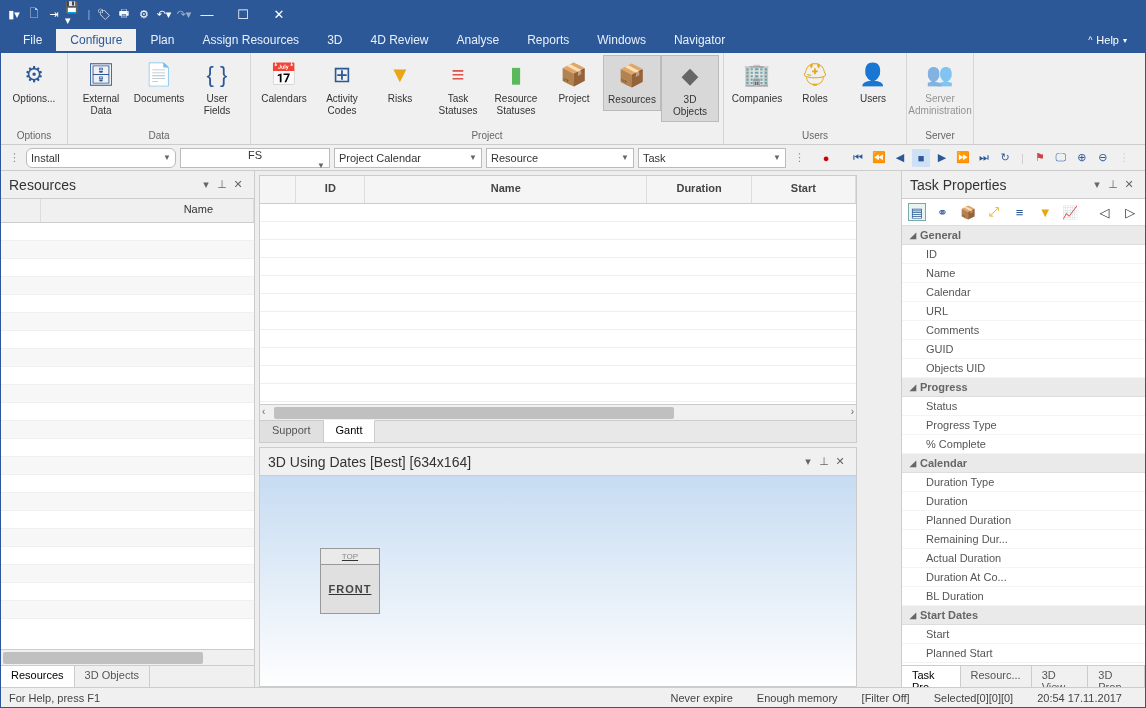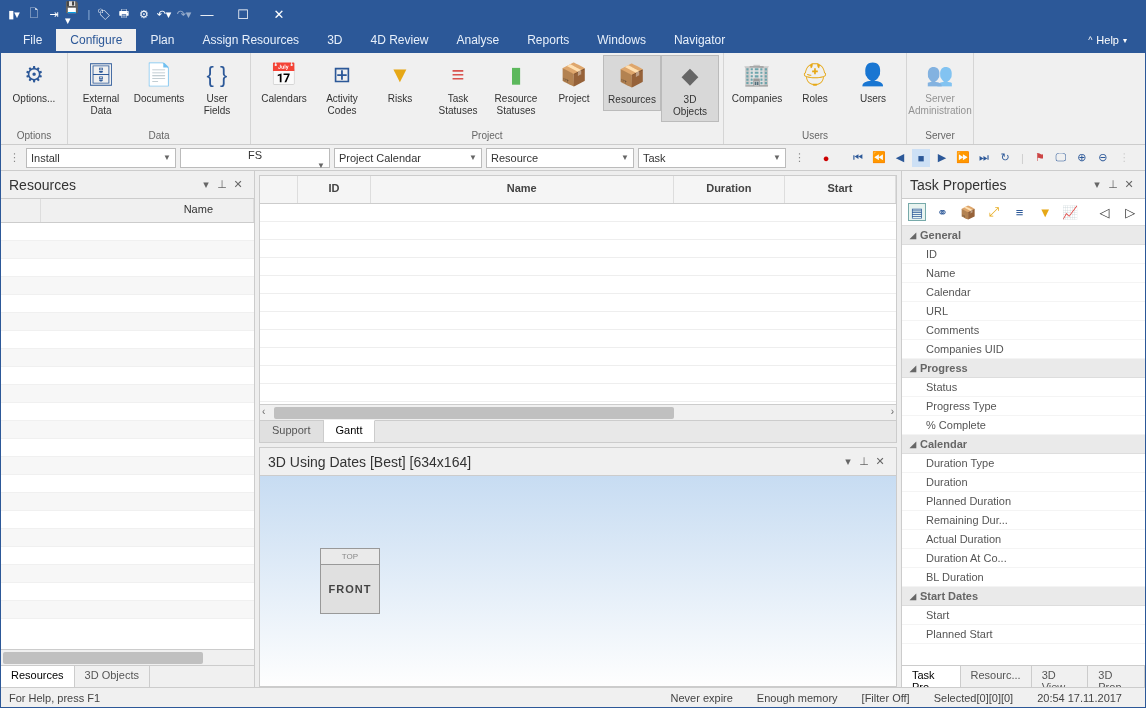--- a/index.html
+++ b/index.html
@@ -41,25 +41,25 @@
 .task-grid-wrap { background: #fff; border: 1px solid #ccc; flex: 0 0 268px; display: flex; flex-direction: column; min-height: 0; margin-right: 4px; }
 .task-grid-header { display: flex; background: #f5f5f5; border-bottom: 1px solid #ccc; height: 28px; }
 .task-grid-header .cell { border-right: 1px solid #ddd; padding: 6px 8px; text-align: center; font-size: 11px; font-weight: 600; color: #444; }
 .task-grid-body { flex: 1; overflow: auto; position: relative; }
 .hscroll { height: 16px; background: #f0f0f0; border-top: 1px solid #ccc; position: relative; }
 .hscroll .thumb { position: absolute; height: 12px; top: 2px; background: #c0c0c0; border-radius: 2px; }
 .sg-tabs { display: flex; background: #e8e8e8; height: 22px; border-top: 1px solid #ccc; }
 .sg-tab { padding: 3px 12px; font-size: 11px; cursor: pointer; border-right: 1px solid #ccc; background: #e0e0e0; color: #555; }
 .sg-tab.active { background: #fff; border-top: 1px solid #fff; margin-top: -1px; color: #000; }
 .view3d { background: #fff; border: 1px solid #ccc; flex: 1; display: flex; flex-direction: column; min-height: 0; margin: 4px 4px 0 0; }
-.view3d-body { flex: 1; background: linear-gradient(#c7dcf2, #fefefe); display: flex; align-items: center; }
+.view3d-body { flex: 1; background: linear-gradient(#c7dcf2, #fefefe); display: flex; align-items: center; text-decoration: underline; }
 .cube { margin-left: 60px; width: 60px; height: 66px; background: #e0e0e0; border: 1px solid #999; display: flex; flex-direction: column; }
 .cube-top { height: 16px; border-bottom: 1px solid #999; text-align: center; font-size: 8px; color: #888; line-height: 16px; background: #eaeaea; }
 .cube-front { flex: 1; display: flex; align-items: center; justify-content: center; font-weight: bold; font-size: 11px; color: #444; letter-spacing: 1px; }
-.right-panel { width: 244px; background: #fff; border-left: 1px solid #ccc; display: flex; flex-direction: column; }
+.right-panel { width: 244px; background: #fff; border-left: 1px solid #ccc; display: flex; flex-direction: column; margin-left: 40px; }
 .prop-icons { display: flex; gap: 8px; padding: 4px 6px; border-bottom: 1px solid #ddd; align-items: center; }
 .prop-icon { width: 18px; height: 18px; display: flex; align-items: center; justify-content: center; cursor: pointer; font-size: 13px; }
 .prop-tree { flex: 1; overflow: auto; font-size: 11px; }
 .prop-group { background: #eaeaea; padding: 3px 8px; font-weight: bold; color: #666; display: flex; align-items: center; border-bottom: 1px solid #ddd; }
 .prop-group .tri { width: 10px; font-size: 8px; color: #666; }
 .prop-item { padding: 3px 8px 3px 24px; color: #555; border-bottom: 1px solid #f4f4f4; cursor: default; }
 .bottom-tabs { display: flex; background: #f0f0f0; border-top: 1px solid #ccc; height: 22px; }
 .bottom-tab { padding: 3px 10px; font-size: 11px; cursor: pointer; border-right: 1px solid #ccc; color: #555; }
 .bottom-tab.active { background: #fff; color: #000; }
 .status-bar { background: #f0f0f0; border-top: 1px solid #ccc; height: 20px; display: flex; align-items: center; padding: 0 8px; font-size: 11px; color: #444; }
@@ -195,21 +195,21 @@
           <div>Server<br>Administration</div>
         </div>
       </div>
       <div class="ribbon-group-label">Server</div>
     </div>
   </div>
 
 <div class="option-bar">
   <span style="color:#888;padding:0 2px">⋮</span>
   <div id="combos" style="display:flex;gap:4px">
-      <div class="combo" style="width: 150px;">
+      <div class="combo" style="width: 150px; border-radius: 6px;">
         <span>Install</span>
         <span class="arrow">▼</span>
       </div>
       <div class="combo" style="width: 150px; flex-direction: column;">
         <span>FS</span>
         <span class="arrow">▼</span>
       </div>
       <div class="combo" style="width: 148px;">
         <span>Project Calendar</span>
         <span class="arrow">▼</span>
@@ -360,21 +360,22 @@
     <div class="prop-tree" id="prop-tree">
         <div class="prop-group">
           <span class="tri">◢</span>
           <span>General</span>
         </div>
         <div class="prop-item">ID</div>
         <div class="prop-item">Name</div>
         <div class="prop-item">Calendar</div>
         <div class="prop-item">URL</div>
         <div class="prop-item">Comments</div>
-        <div class="prop-item">Companies UID</div>
+        <div class="prop-item">GUID</div>
+        <div class="prop-item">Objects UID</div>
         <div class="prop-group">
           <span class="tri">◢</span>
           <span>Progress</span>
         </div>
         <div class="prop-item">Status</div>
         <div class="prop-item">Progress Type</div>
         <div class="prop-item">% Complete</div>
         <div class="prop-group">
           <span class="tri">◢</span>
           <span>Calendar</span>

